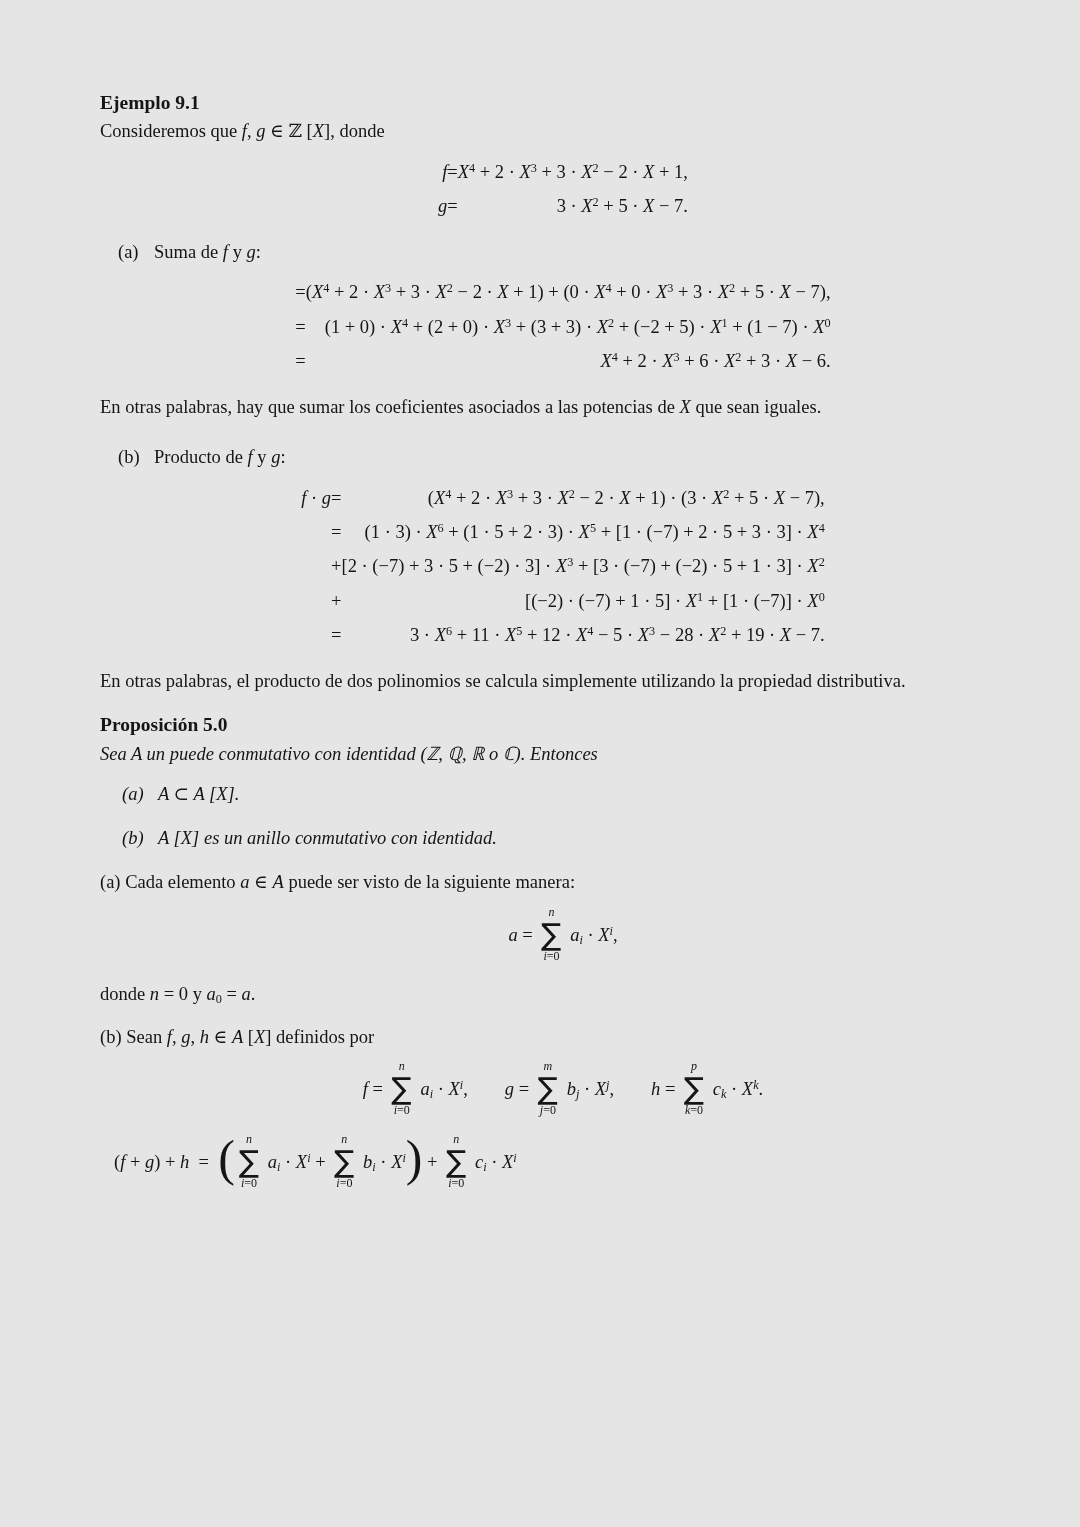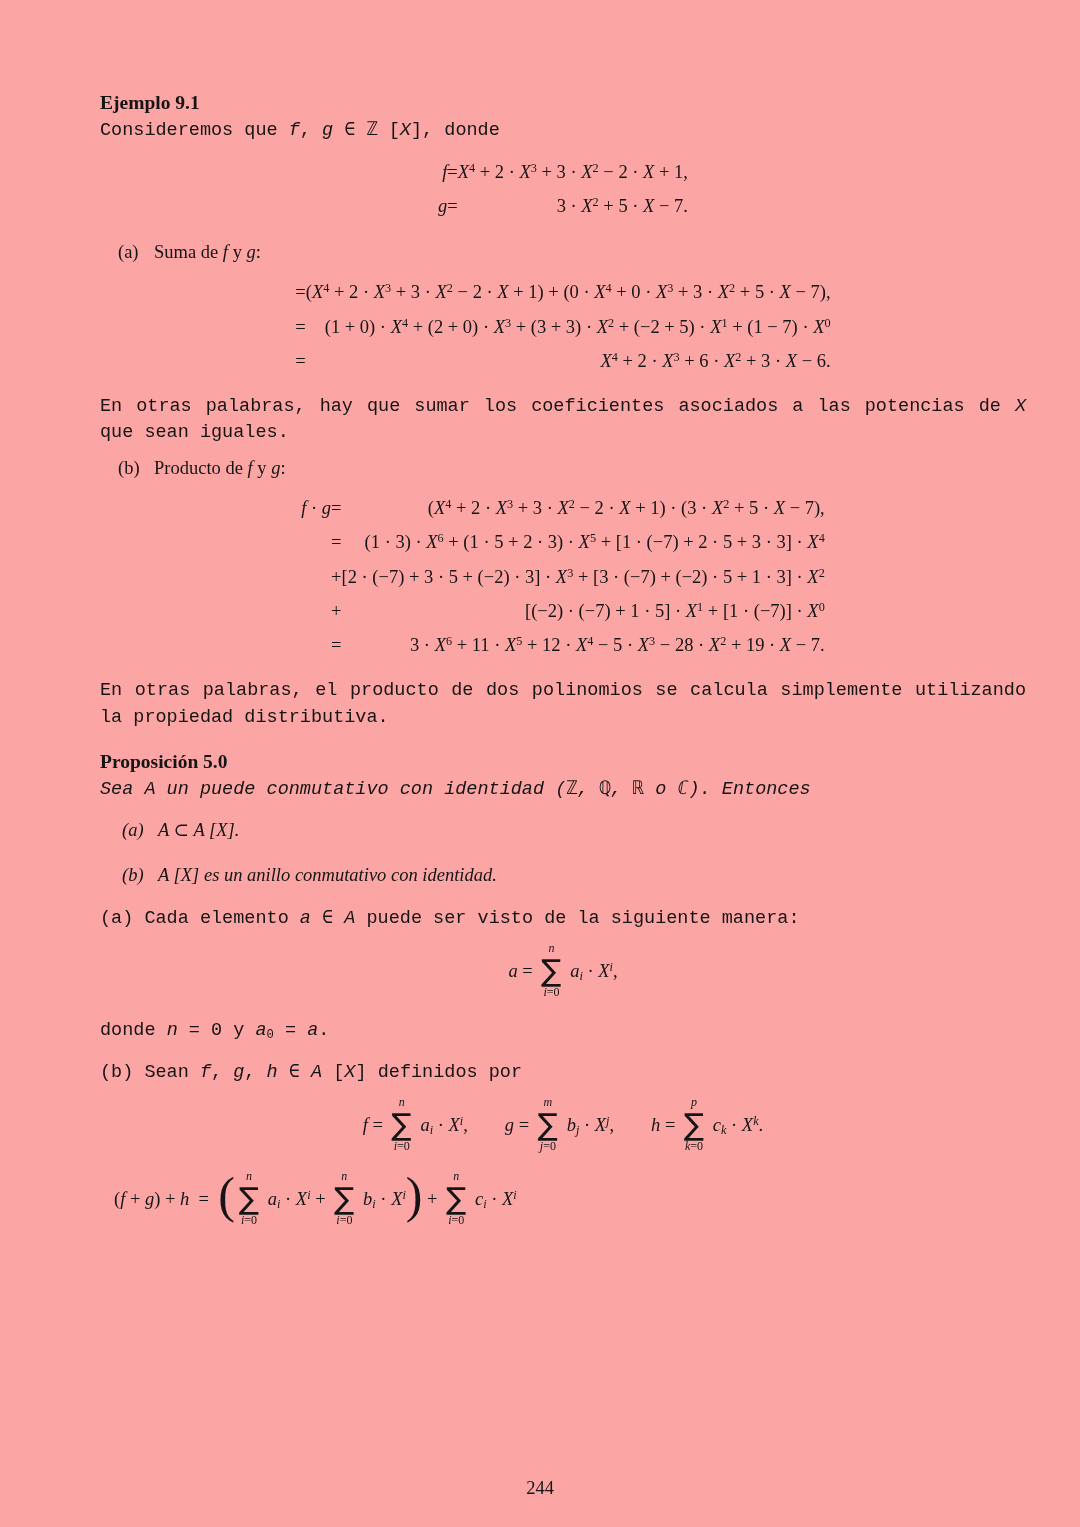--- a/index.html
+++ b/index.html
@@ -1,29 +1,29 @@
 <!DOCTYPE html>
 <html><head>
 <meta charset="utf-8">
 <style>
   html,body{margin:0;padding:0;background:#ffffff;}
   .page{
     position:relative;
     width:1080px;height:1527px;
     box-sizing:border-box;
-    background:#fca5a5;
+    background:#e5e5e5;
     color:#151515;
     font-family:"Liberation Serif","DejaVu Serif",serif;
     font-size:18.5px;
     line-height:1.42;
     padding:90px 54px 0 100px;
     overflow:hidden;
   }
   h2.bf{font-size:19.5px;font-weight:bold;margin:0 0 3px 0;line-height:1.3;}
-  p.body{margin:0 0 10px 0;font-family:Liberation Mono, monospace;}
+  p.body{margin:0 0 10px 0;}
   .it{font-style:italic;}
   .just{text-align:justify;}
   
   .li{display:flex;margin:0 0 8px 18px;}
   .li .lab{flex:0 0 36px;}
   .li.prop{margin-left:22px;margin-bottom:18px;}
   .cont{margin-left:55px;margin-right:0;}
   .indent1{margin-left:20px;}
   
   table.align{border-collapse:collapse;margin:10px auto 16px auto;}
@@ -88,21 +88,21 @@
         <td class="rhs">(1 + 0) · <i>X</i><sup>4</sup> + (2 + 0) · <i>X</i><sup>3</sup> + (3 + 3) · <i>X</i><sup>2</sup> + (−2 + 5) · <i>X</i><sup>1</sup> + (1 − 7) · <i>X</i><sup>0</sup></td>
       </tr>
       <tr>
         <td class="lhs"></td>
         <td class="rel">=</td>
         <td class="rhs"><i>X</i><sup>4</sup> + 2 · <i>X</i><sup>3</sup> + 6 · <i>X</i><sup>2</sup> + 3 · <i>X</i> − 6.</td>
       </tr>
     </tbody>
       </table>
 
-    <p class="body cont just" style="margin-bottom:8px">En otras palabras, hay que sumar los coeficientes asociados a las potencias de <i>X</i> que sean iguales.</p>
+    <p class="body cont just" style="margin-bottom:24px">En otras palabras, hay que sumar los coeficientes asociados a las potencias de <i>X</i> que sean iguales.</p>
 
     <div class="li">
       <span class="lab">(b)</span>
       <span>Producto de <i>f</i> y <i>g</i>:</span>
     </div>
 
     <table class="align">
       <tbody>
           <tr>
         <td class="lhs"><i>f</i> · <i>g</i></td>
@@ -184,17 +184,14 @@
           <span class="lim"><i>n</i></span>
           <span class="sig">∑</span>
           <span class="lim"><i>i</i>=0</span>
         </span> <i>b</i><sub><i>i</i></sub> · <i>X</i><sup><i>i</i></sup><span class="bigp">)</span> + <span class="sum">
           <span class="lim"><i>n</i></span>
           <span class="sig">∑</span>
           <span class="lim"><i>i</i>=0</span>
         </span> <i>c</i><sub><i>i</i></sub> · <i>X</i><sup><i>i</i></sup></div>
   </section>
 
-  <footer>
-    <span>244</span>
-  </footer>
 
 </div>
 
 </body></html>

